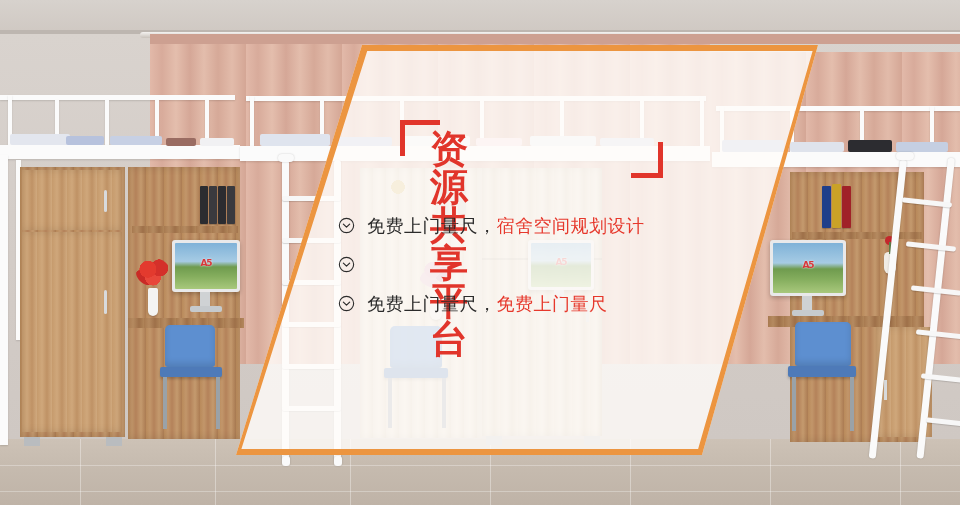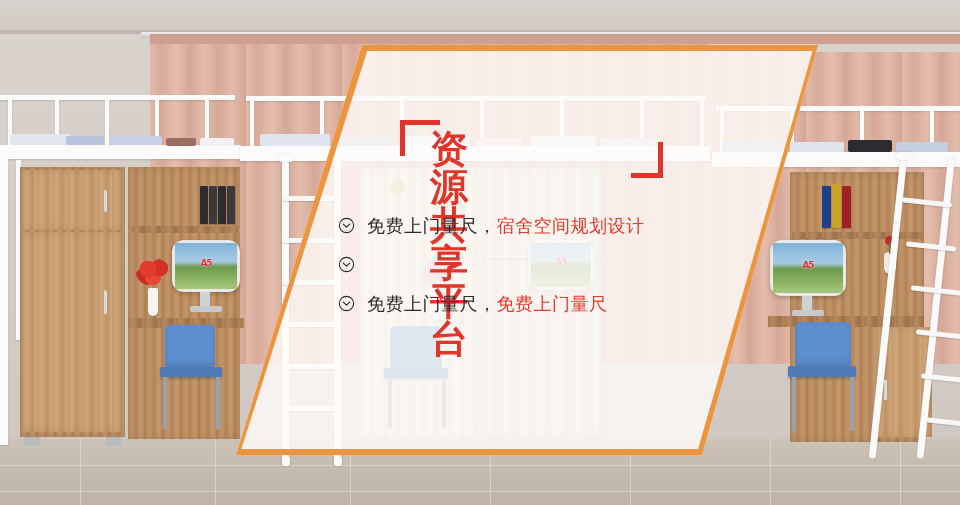--- a/index.html
+++ b/index.html
@@ -52,21 +52,21 @@
   .wood { background:
       repeating-linear-gradient(90deg,#b98a5b 0px,#c2966a 4px,#b4825a 8px,#c49a6e 13px,#ab7b52 18px);
       box-shadow:inset 0 0 10px rgba(0,0,0,.12); }
   .wood-l { background:
       repeating-linear-gradient(90deg,#c69b6d 0px,#cfa77b 5px,#bf9265 10px,#d0a97e 15px);
       box-shadow:inset 0 0 8px rgba(0,0,0,.10); }
   .wood-d { background:
       repeating-linear-gradient(90deg,#a87a50 0px,#b58a60 5px,#9e7049 11px,#b08559 16px); }
 
   
-  .monitor { position:absolute; background:#e9e9ea; border-radius:12px;
+  .monitor { position:absolute; background:#e9e9ea; border-radius:3px;
              box-shadow:0 2px 4px rgba(0,0,0,.22); padding:3px; }
   .screen { width:100%; height:100%; border-radius:1px; position:relative; overflow:hidden;
             background:linear-gradient(180deg,#7fb2d8 0%,#a6cbe4 40%,#6f9b4e 52%,#84ad5d 72%,#a8c87c 100%); }
   .screen .logo { position:absolute; left:50%; top:44%; transform:translate(-50%,-50%);
                   font-size:9px; font-weight:bold; color:#d8373a; letter-spacing:-1px;
                   text-shadow:0 0 2px rgba(255,255,255,.85); }
   .mon-stand { position:absolute; background:#cfd2d4; }
   .mon-base  { position:absolute; background:#c6cacd; border-radius:2px; }
 
   

